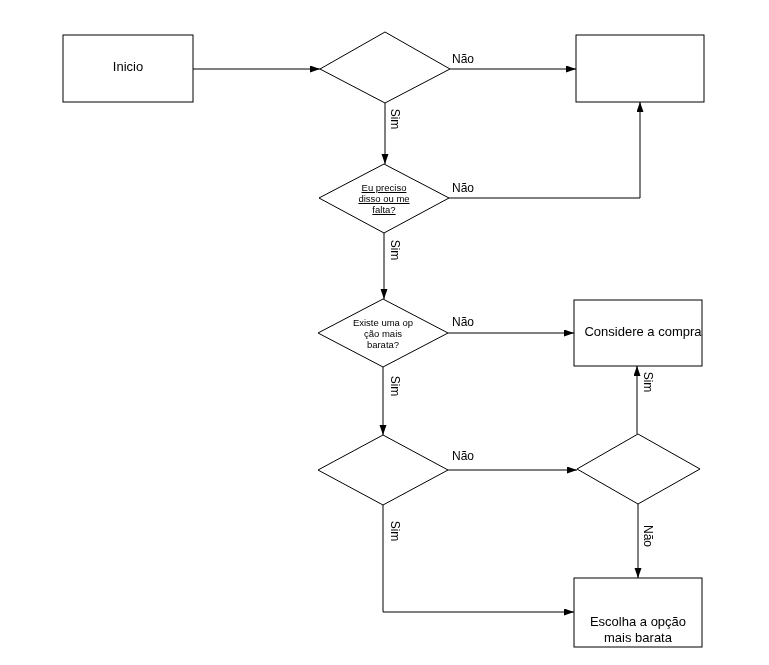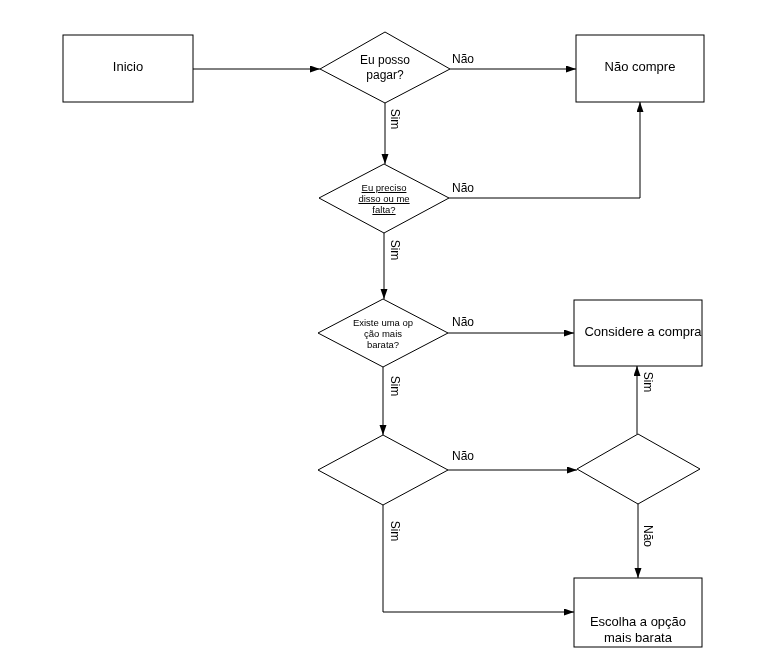--- a/index.html
+++ b/index.html
@@ -68,27 +68,24 @@
     <path d="M384,233 V299" fill="none" stroke="#000000" stroke-width="1" marker-end="url(#arrow)"></path>
     <path d="M448,333 H574" fill="none" stroke="#000000" stroke-width="1" marker-end="url(#arrow)"></path>
     <path d="M383,367 V435" fill="none" stroke="#000000" stroke-width="1" marker-end="url(#arrow)"></path>
     <path d="M448,470 H577" fill="none" stroke="#000000" stroke-width="1" marker-end="url(#arrow)"></path>
     <path d="M383,505 V612 H574" fill="none" stroke="#000000" stroke-width="1" marker-end="url(#arrow)"></path>
     <path d="M637,434 V366" fill="none" stroke="#000000" stroke-width="1" marker-end="url(#arrow)"></path>
     <path d="M638,504 V578" fill="none" stroke="#000000" stroke-width="1" marker-end="url(#arrow)"></path>
   </svg>
 
   <div class="lbl box-lbl" style="left:63px; top:35px; width:130px; height:50px;">Inicio</div>
-  <div class="lbl box-lbl" style="left:576px; top:35px; width:128px; height:50px;">Não compre</div>
   <div class="lbl box-lbl" style="left:574px; top:300px; width:138px; height:50px;">Considere a compra</div>
   <div class="lbl box-lbl" style="left:574px; top:588px; width:128px; height:69px;">Escolha a opção
 mais barata</div>
 
-  <div class="lbl dec-lbl-lg" style="left:320px; top:33px; width:130px; height:70px;">Eu posso
-pagar?</div>
   <div class="lbl dec-lbl" style="left:319px; top:164px; width:130px; height:69px;text-decoration:underline;">Eu preciso
 disso ou me
 falta?</div>
   <div class="lbl dec-lbl" style="left:318px; top:299px; width:130px; height:68px;">Existe uma op
 ção mais
 barata?</div>
 
   <div class="edge-lbl" style="left:452px; top:52px;">Não</div>
   <div class="edge-lbl" style="left:452px; top:181px;">Não</div>
   <div class="edge-lbl" style="left:452px; top:315px;">Não</div>

